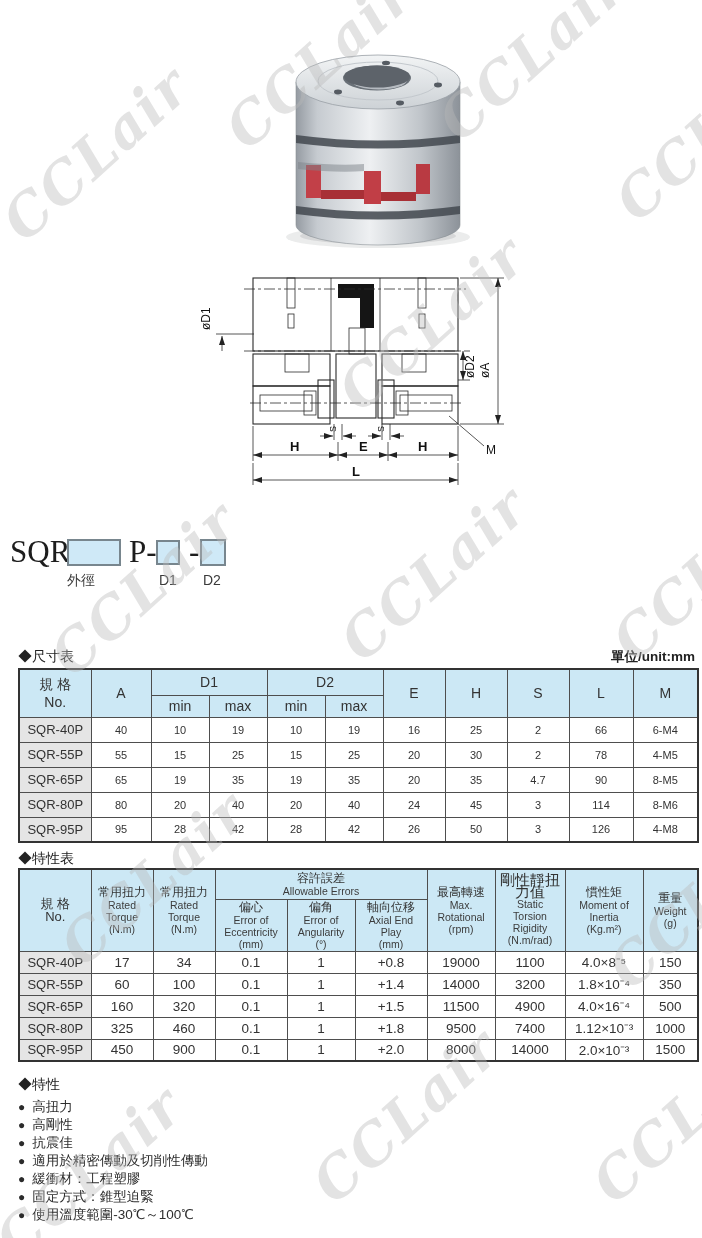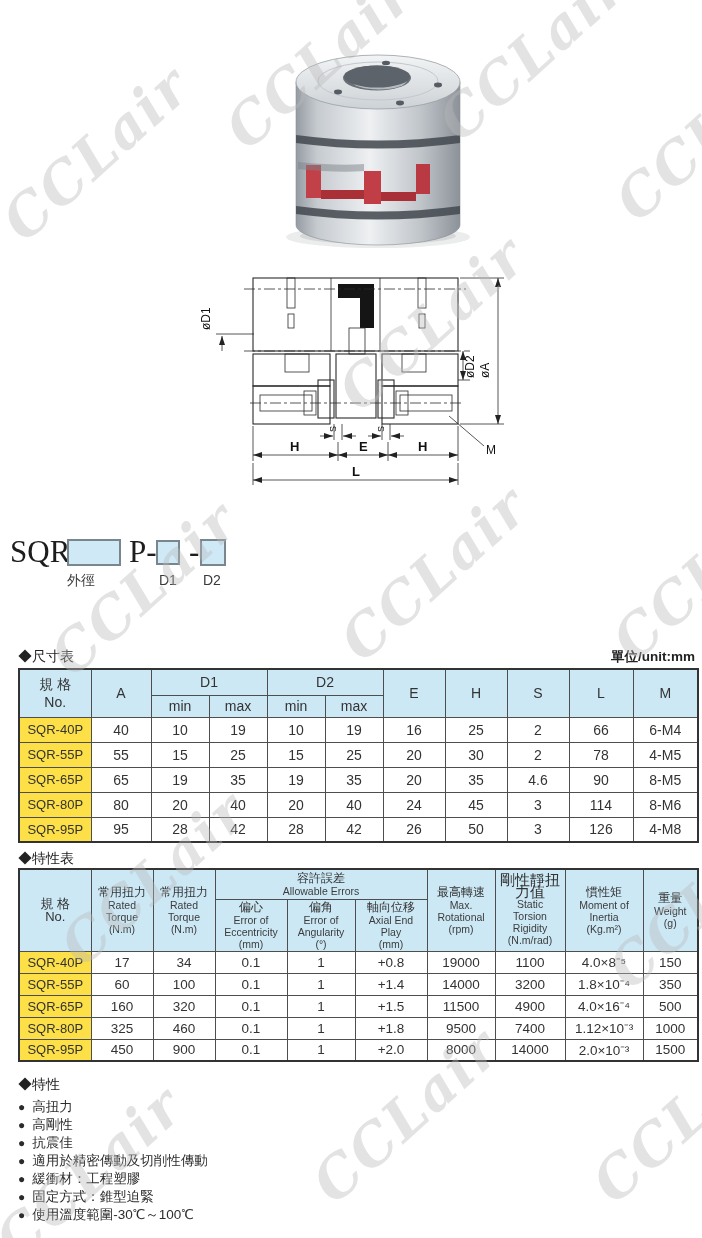--- a/index.html
+++ b/index.html
@@ -26,26 +26,26 @@
 
   .sec-label { position:absolute; left:18px; font-size:14px; color:#222; }
   .unit-label { position:absolute; right:7px; top:648px; font-size:13.5px; color:#222;font-weight:bold; }
 
   table { border-collapse:collapse; table-layout:fixed; background:transparent; }
   th,td { border:1px solid #4e4e4e; text-align:center; vertical-align:middle; font-weight:normal; }
   .t1,.t2 { position:absolute; left:18px; width:679px; border:2px solid #333; }
   .blue { background:#cce8f5; }
   .t1 { top:668px; }
   .t1 th { font-size:14px; color:#333; }
-  .t1 td { font-size:14px; color:#333; height:25px; background:transparent; }
+  .t1 td { font-size:11px; color:#333; height:25px; background:transparent; }
   .t1 .hr1 th { height:26px; }
   .t1 .hr2 th { height:22px; }
   .t2 { top:868px; }
   .t2 td { font-size:13.5px; color:#333; height:22px; }
-  .t2 .model-cell,.t1 .model-cell { background:#fde047; font-size:13px; }
+  .t2 .model-cell,.t1 .model-cell { background:#e5e5e5; font-size:13px; }
   .hl-zh { font-size:12px; color:#333; line-height:13px; }
   .hl-zh-sm { font-size:15px; color:#333; line-height:12px; }
   .hl-en { font-size:10.5px; color:#3c3c3c; line-height:12px; }
   .t2 .gr th { height:30px; }
   .t2 .sr th { height:52px; }
 
   .feat-title { top:1076px; }
   .features { position:absolute; left:18px; top:1098px; list-style:none; }
   .features li { display:flex; align-items:center; height:18px; font-size:13.5px; color:#2d2d2d; }
   .features .bullet { font-size:12px; margin-right:7px; color:#2b2b2b; }
@@ -303,21 +303,21 @@
         </tr>
         <tr>
           <td class="model-cell">SQR-65P</td>
           <td>65</td>
           <td>19</td>
           <td>35</td>
           <td>19</td>
           <td>35</td>
           <td>20</td>
           <td>35</td>
-          <td>4.6</td>
+          <td>4.7</td>
           <td>90</td>
           <td>8-M5</td>
         </tr>
         <tr>
           <td class="model-cell">SQR-80P</td>
           <td>80</td>
           <td>20</td>
           <td>40</td>
           <td>20</td>
           <td>40</td>

